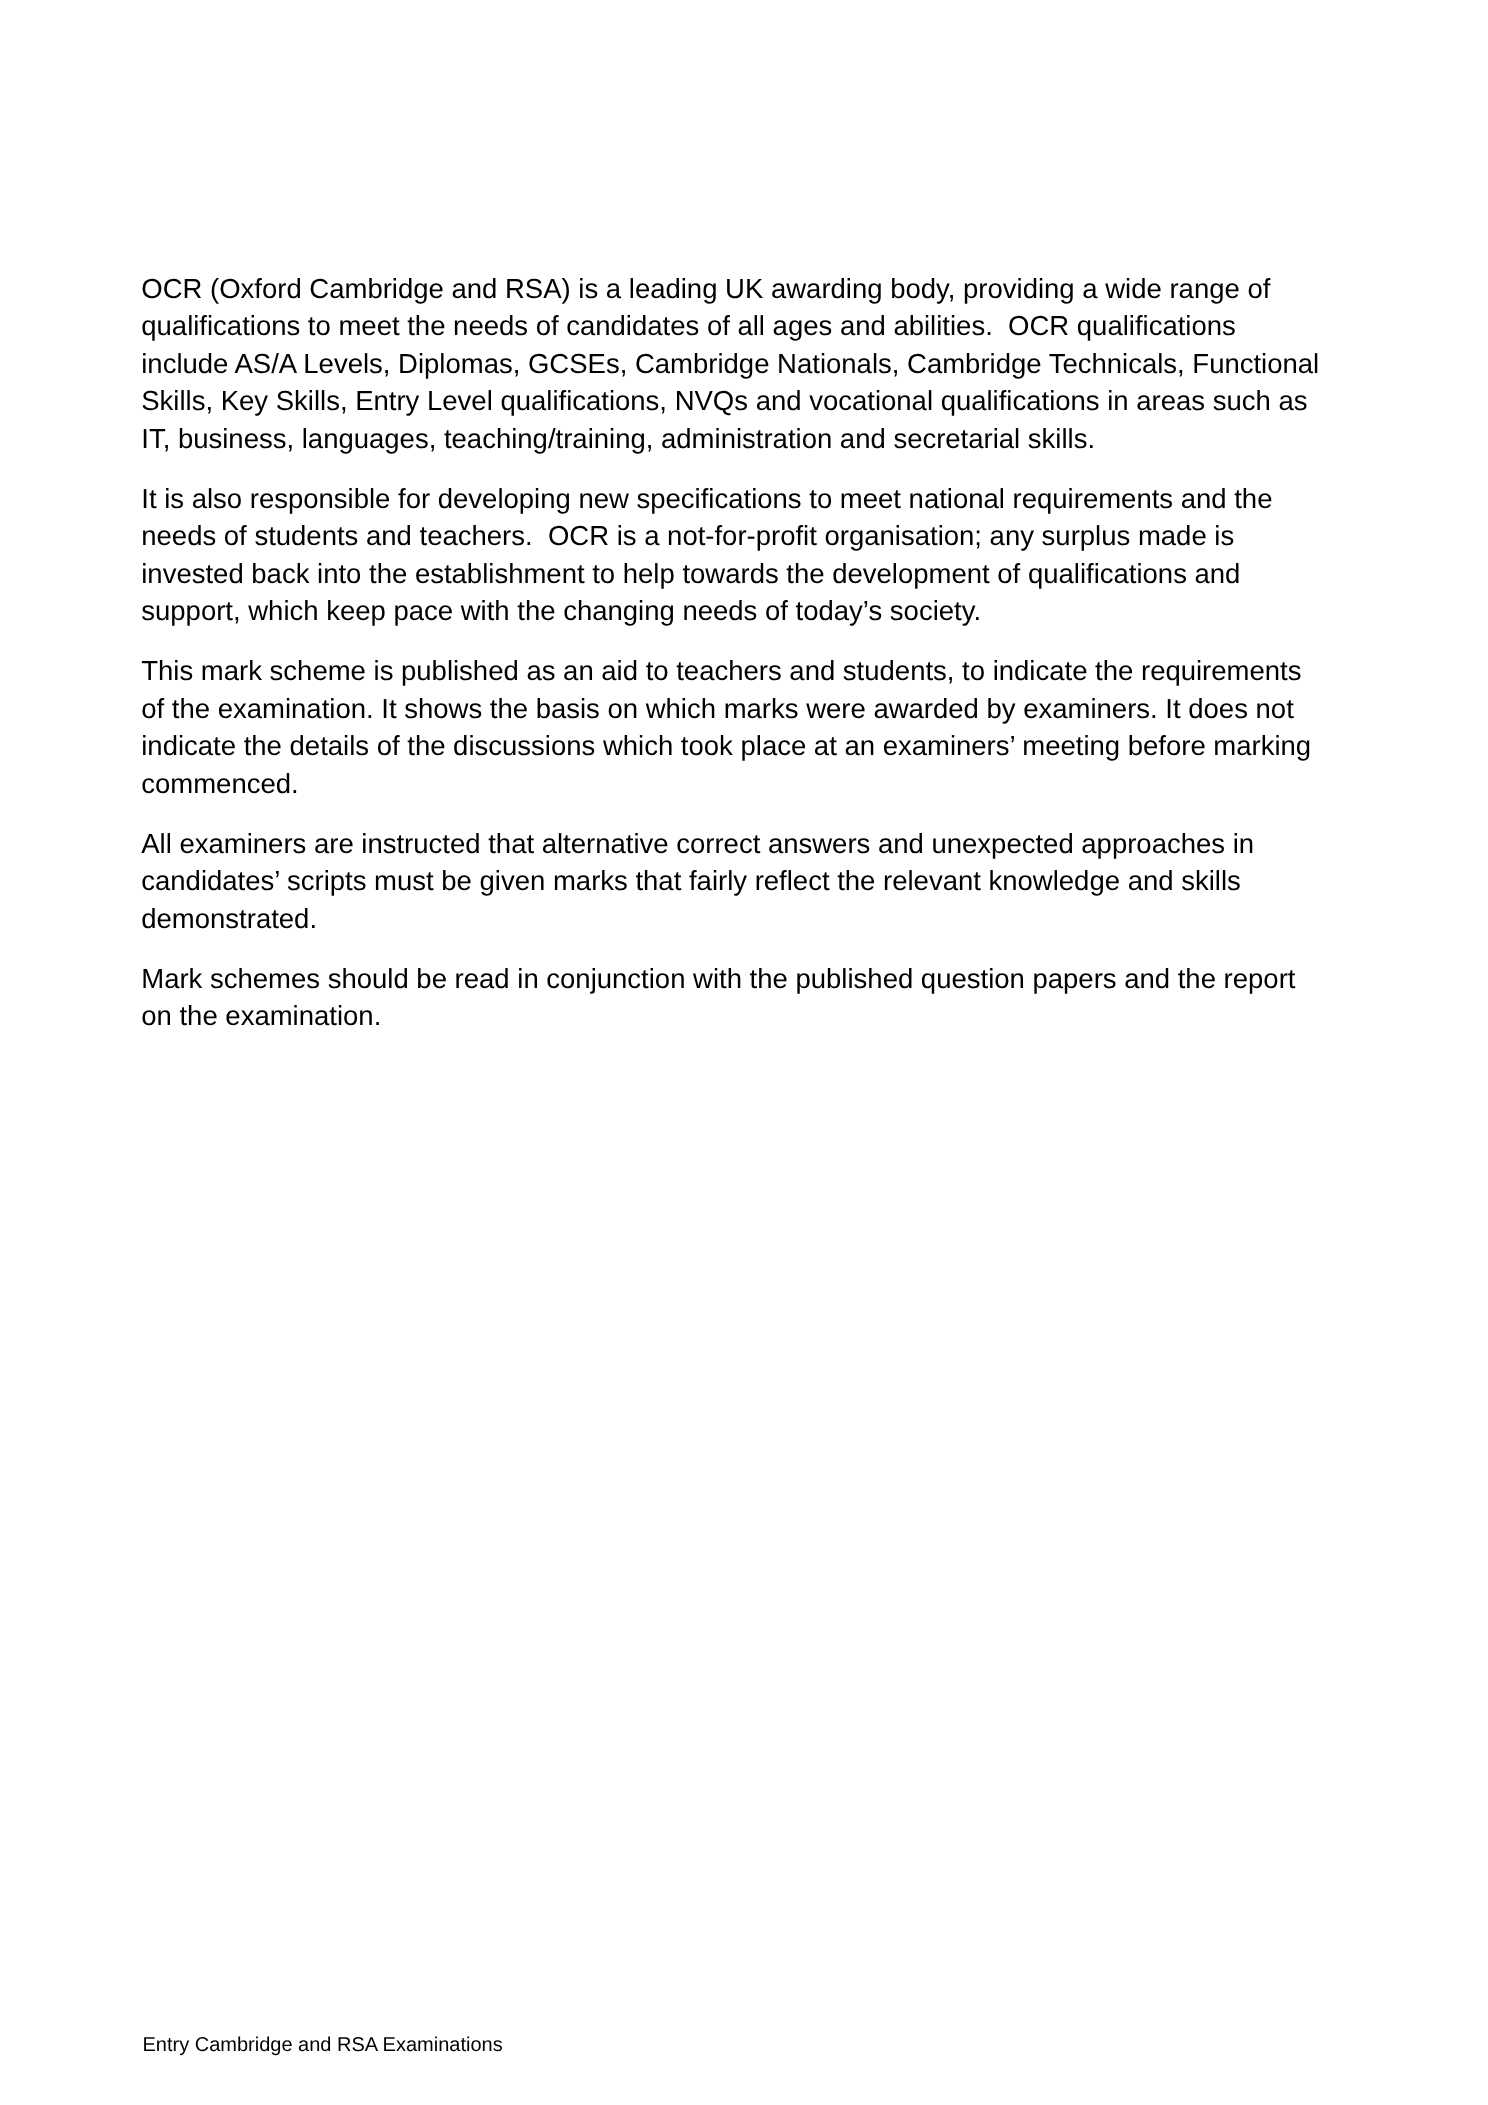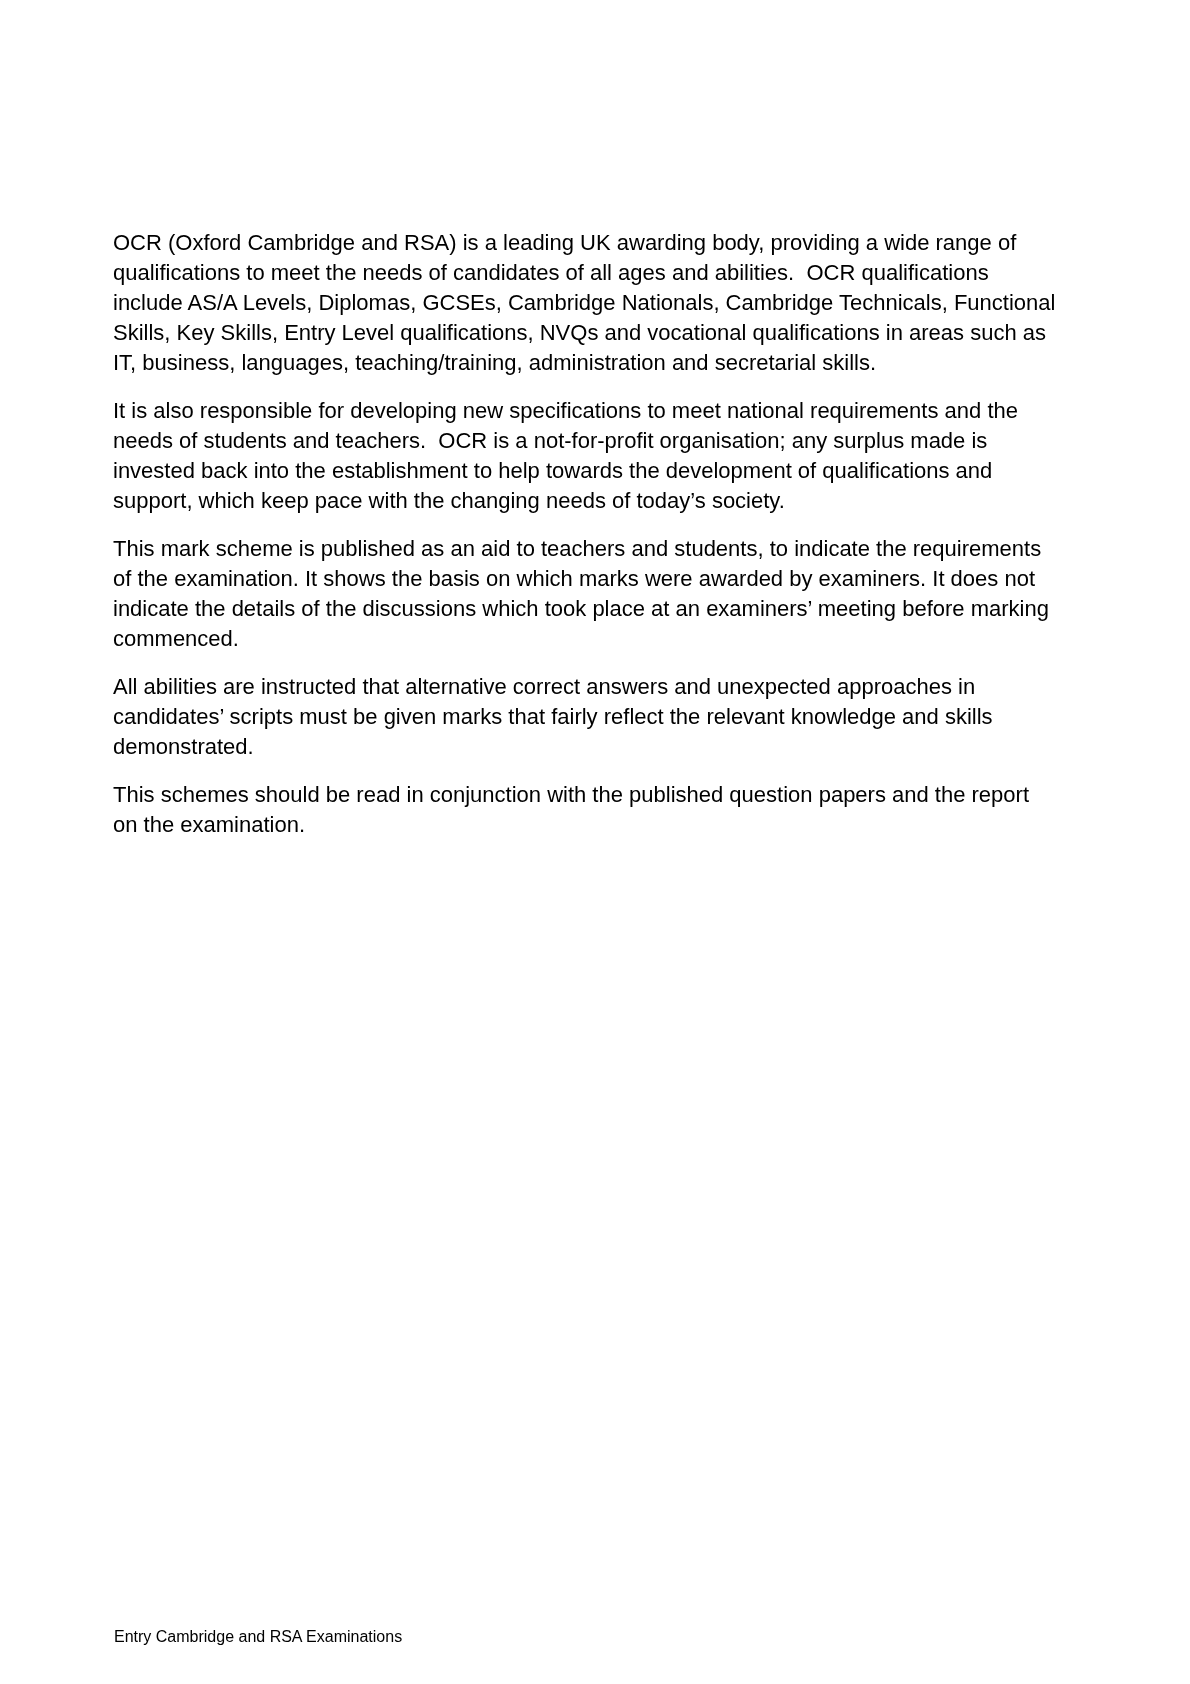--- a/index.html
+++ b/index.html
@@ -22,21 +22,21 @@
   }
   .body-text {
     position: absolute;
     left: 113px;
     top: 212px;
     width: 944px;
     font-size: 22px;
     line-height: 30px;
   }
   .body-text p {
-    margin: 16px 0 18px 0;
+    margin: 4px 0 18px 0;
     white-space: pre-wrap; 
   }
   .copyright {
     margin-top: 38px !important;
   }
   .page-footer {
     position: absolute;
     left: 114px;
     top: 1627px;
     font-size: 16px;
@@ -45,18 +45,18 @@
   }
 </style>
 </head>
 <body>
 
 <div class="page">
   <div class="body-text">
     <p>OCR (Oxford Cambridge and RSA) is a leading UK awarding body, providing a wide range of qualifications to meet the needs of candidates of all ages and abilities.  OCR qualifications include AS/A Levels, Diplomas, GCSEs, Cambridge Nationals, Cambridge Technicals, Functional Skills, Key Skills, Entry Level qualifications, NVQs and vocational qualifications in areas such as IT, business, languages, teaching/training, administration and secretarial skills.</p>
     <p>It is also responsible for developing new specifications to meet national requirements and the needs of students and teachers.  OCR is a not-for-profit organisation; any surplus made is invested back into the establishment to help towards the development of qualifications and support, which keep pace with the changing needs of today’s society.</p>
     <p>This mark scheme is published as an aid to teachers and students, to indicate the requirements of the examination. It shows the basis on which marks were awarded by examiners. It does not indicate the details of the discussions which took place at an examiners’ meeting before marking commenced.</p>
-    <p>All abilities are instructed that alternative correct answers and unexpected approaches in candidates’ scripts must be given marks that fairly reflect the relevant knowledge and skills demonstrated.</p>
-    <p>This schemes should be read in conjunction with the published question papers and the report on the examination.</p>
+    <p>All examiners are instructed that alternative correct answers and unexpected approaches in candidates’ scripts must be given marks that fairly reflect the relevant knowledge and skills demonstrated.</p>
+    <p>Mark schemes should be read in conjunction with the published question papers and the report on the examination.</p>
   </div>
 
   <div class="page-footer">Entry Cambridge and RSA Examinations</div>
 </div>
 
 </body></html>

